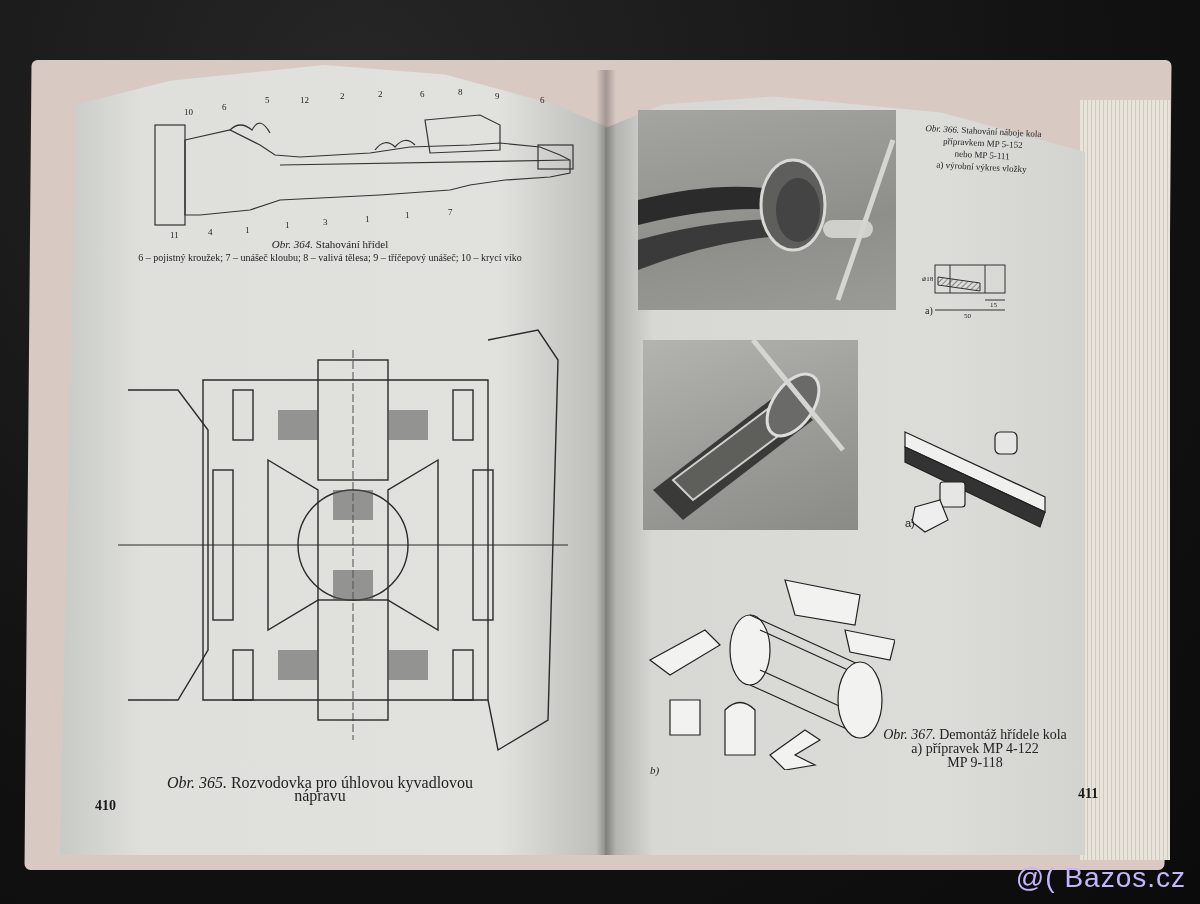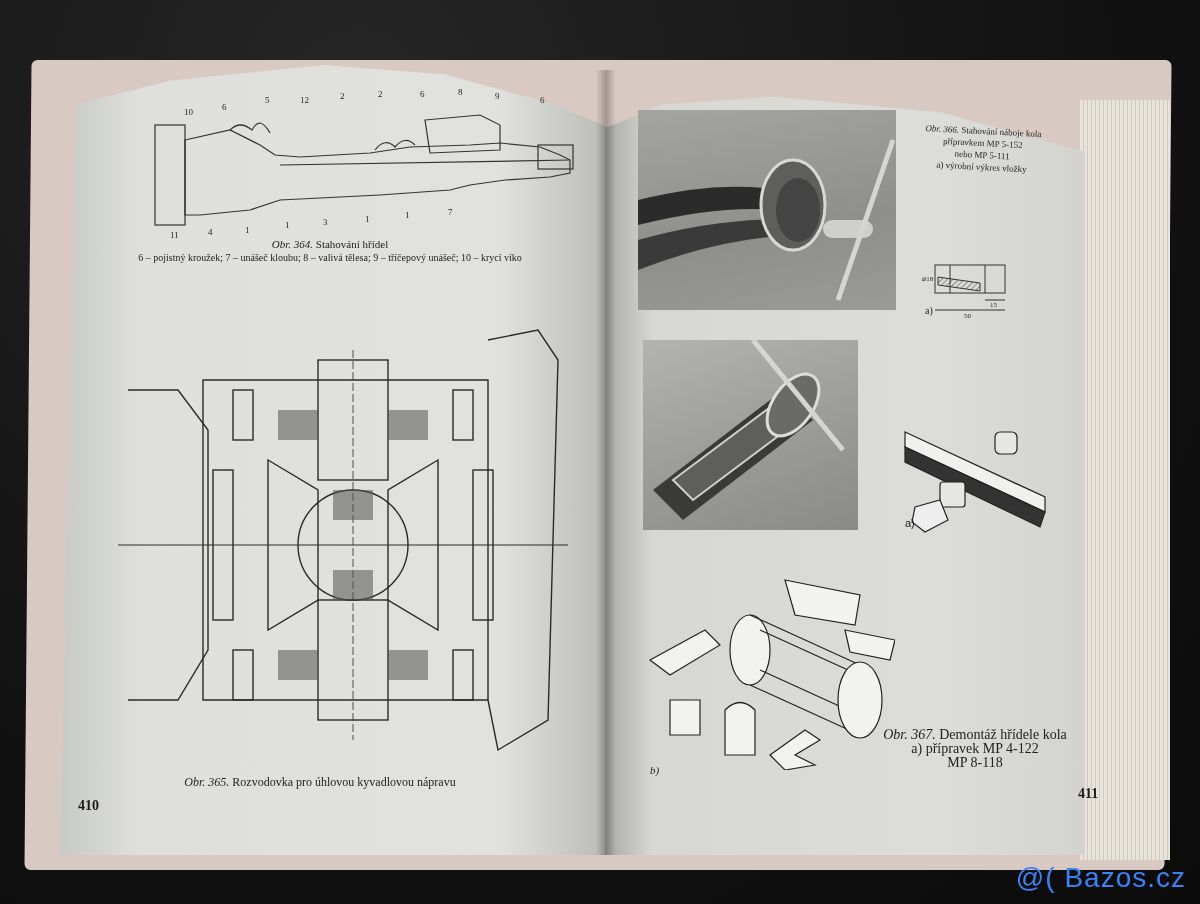--- a/index.html
+++ b/index.html
@@ -7,21 +7,21 @@
   .scene{position:absolute;inset:0;background:radial-gradient(ellipse at 30% 10%,#262626 0%,#121212 60%,#0b0b0b 100%);}
   .cover{position:absolute;left:28px;top:60px;width:1140px;height:810px;background:#d9c9c3;border-radius:6px;transform:skewX(-0.5deg);}
   .cover-edge{position:absolute;left:1080px;top:100px;width:90px;height:760px;background:repeating-linear-gradient(90deg,#e8e4dc 0 3px,#cfc9be 3px 4px);}
   .page-left{position:absolute;left:60px;top:65px;width:550px;height:790px;background:linear-gradient(90deg,#c8cac6 0%,#dfe0dc 15%,#e1e2de 80%,#b9bab5 100%);clip-path:polygon(3% 5%,20% 2%,48% 0%,70% 1.2%,90% 5%,100% 8%,100% 100%,0% 100%);}
   .page-right{position:absolute;left:605px;top:65px;width:480px;height:790px;background:linear-gradient(90deg,#a9aaa5 0%,#d7d8d3 10%,#dcddd8 70%,#d3d4cf 100%);clip-path:polygon(0% 8%,12% 5%,35% 4%,70% 6%,100% 11%,100% 100%,0% 100%);}
   .gutter{position:absolute;left:596px;top:70px;width:20px;height:785px;background:linear-gradient(90deg,rgba(0,0,0,0) 0%,rgba(0,0,0,.25) 50%,rgba(0,0,0,0) 100%);}
   .caption{position:absolute;font-size:11px;line-height:13px;text-align:center;color:#222;}
   .caption i{font-style:italic;}
   .pagenum{position:absolute;font-weight:bold;font-size:14px;color:#1a1a1a;}
   .photo{position:absolute;background:#8d8e8a;overflow:hidden;}
-  .watermark{position:absolute;right:14px;bottom:10px;font-family:"Liberation Sans",sans-serif;font-size:28px;color:#3b82f6;letter-spacing:1px;}
+  .watermark{position:absolute;right:14px;bottom:10px;font-family:"Liberation Sans",sans-serif;font-size:28px;color:#c4b5fd;letter-spacing:1px;}
   svg{position:absolute;}
 </style>
 </head>
 <body>
 
 <div class="scene"></div>
 <div class="cover"></div>
 <div class="cover-edge"></div>
 
 <div class="page-left"></div>
@@ -85,26 +85,26 @@
   <g fill="#555" opacity=".55">
     <rect x="160" y="90" width="40" height="30"></rect>
       <rect x="270" y="90" width="40" height="30"></rect>
     <rect x="160" y="330" width="40" height="30"></rect>
       <rect x="270" y="330" width="40" height="30"></rect>
     <rect x="215" y="250" width="40" height="30"></rect>
       <rect x="215" y="170" width="40" height="30"></rect>
   </g>
 </svg>
 
-<div class="caption" style="left:160px;top:776px;width:320px;font-size:12px;">
+<div class="caption" style="left:160px;top:776px;width:320px;font-size:16px;">
   <i>Obr. 365.</i>
   <span>Rozvodovka pro úhlovou kyvadlovou nápravu</span>
 </div>
 
-<div class="pagenum" style="left:78px;top:798px;">410</div>
+<div class="pagenum" style="left:95px;top:798px;">410</div>
 
 <div class="page-right"></div>
 <div class="gutter"></div>
 
 <div class="photo" style="left:638px;top:110px;width:258px;height:200px;background:linear-gradient(170deg,#a4a5a1 0%,#8e8f8b 60%,#9a9b97 100%);">
   <svg width="258" height="200" viewBox="0 0 258 200" style="left:0;top:0;">
     <path d="M0 90 Q80 70 140 80 L140 100 Q80 95 0 115 Z" fill="#2b2b2b"></path>
     <path d="M0 130 Q90 105 170 110 L170 125 Q90 125 0 160 Z" fill="#3a3a3a"></path>
     <ellipse cx="155" cy="95" rx="32" ry="45" fill="#5e5e5c" stroke="#d8d8d4" stroke-width="3"></ellipse>
     <ellipse cx="160" cy="100" rx="22" ry="32" fill="#444"></ellipse>
@@ -176,18 +176,18 @@
     <path d="M25 130 L55 130 L55 165 L25 165 Z"></path>
     <path d="M80 140 Q95 125 110 140 L110 185 L80 185 Z"></path>
     <path d="M125 185 L160 160 L175 170 L150 185 L170 195 L140 200 Z"></path>
   </g>
 </svg>
 <div class="caption" style="left:650px;top:764px;font-size:11px;font-style:italic;">b)</div>
 
 <div class="caption" style="left:880px;top:728px;width:190px;font-size:14px;line-height:14px;">
   <div><i>Obr. 367.</i> <span>Demontáž hřídele kola</span></div>
   <div>a) přípravek MP 4-122</div>
-  <div>MP 8-118</div>
+  <div>MP 9-118</div>
 </div>
 
 <div class="pagenum" style="left:1078px;top:786px;">411</div>
 
 <div class="watermark">@( Bazos.cz</div>
 
 </body></html>

